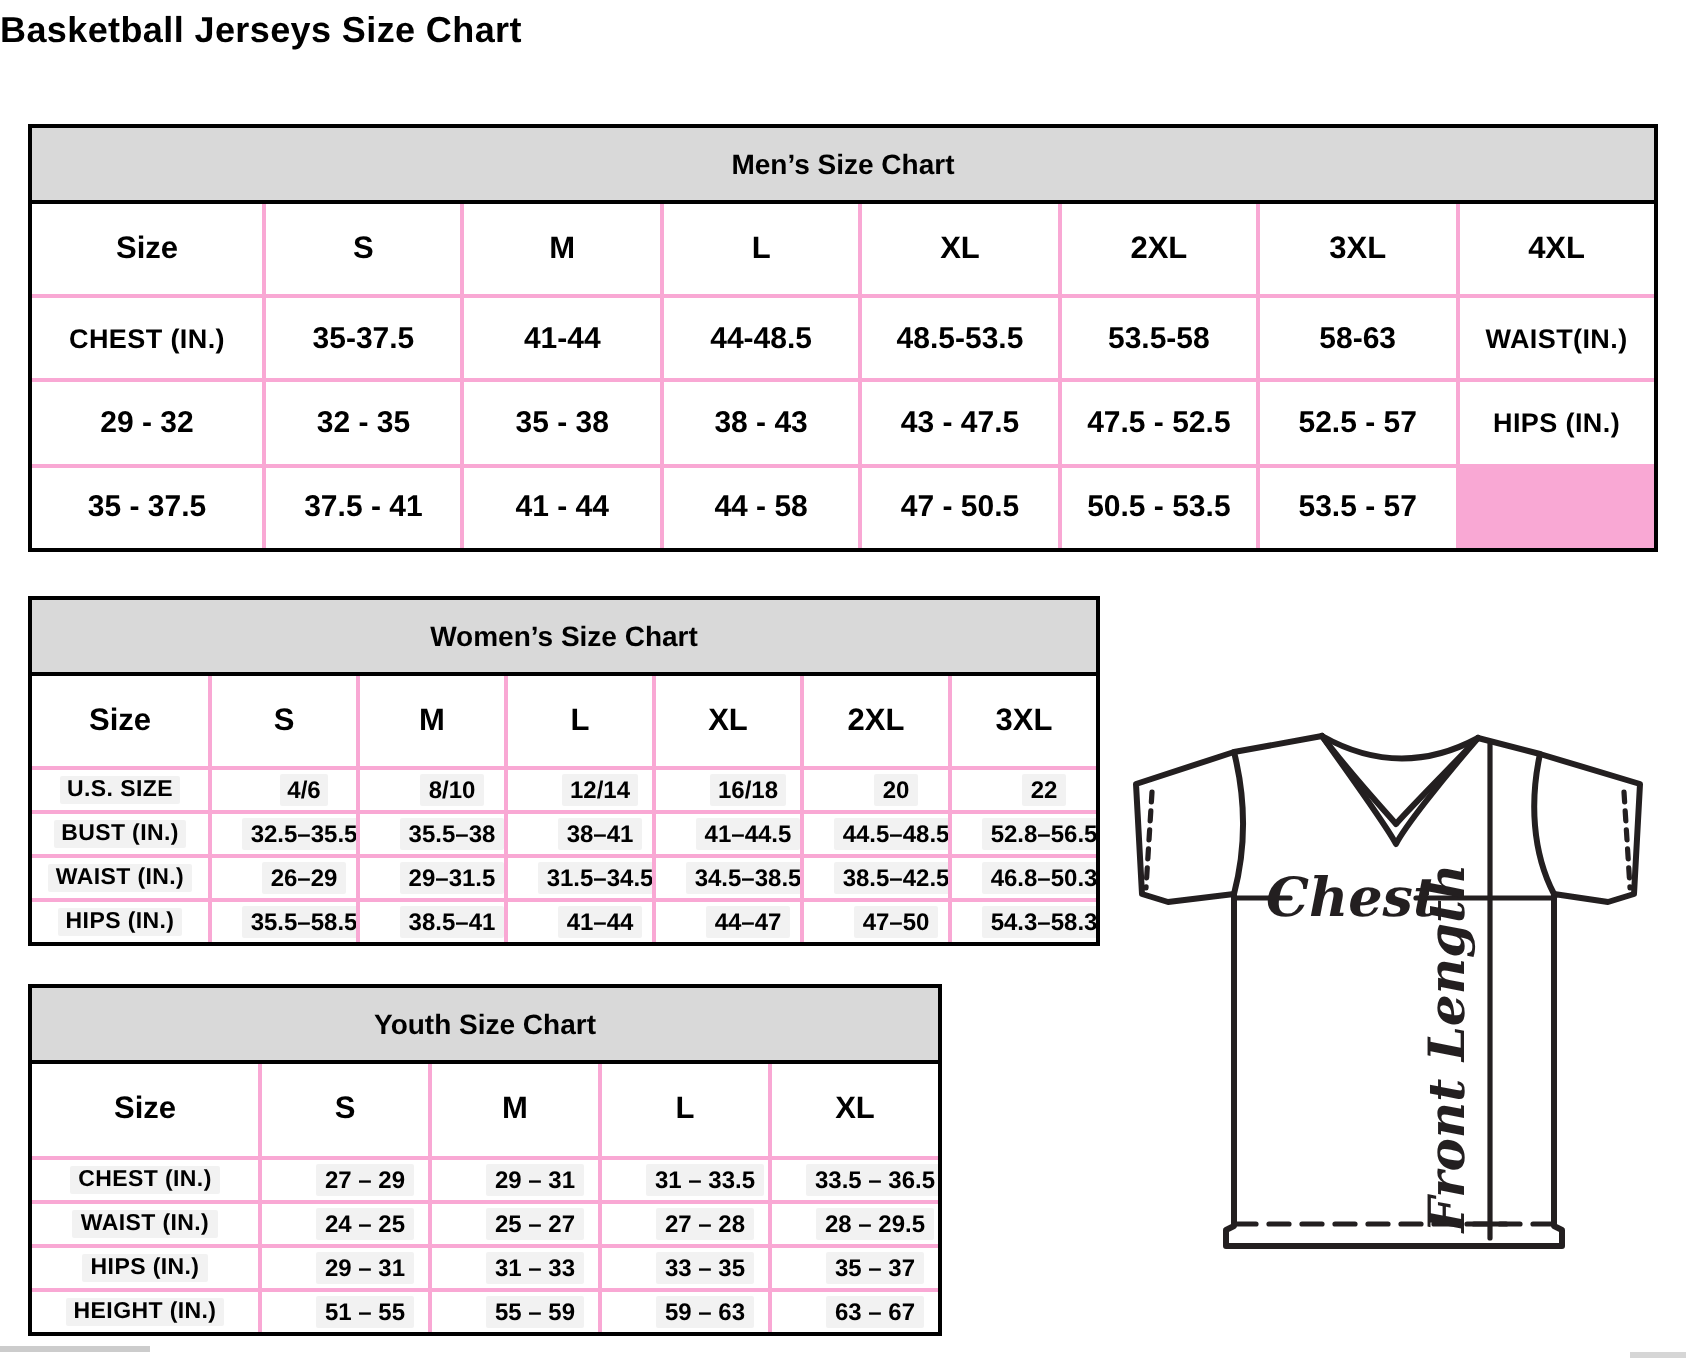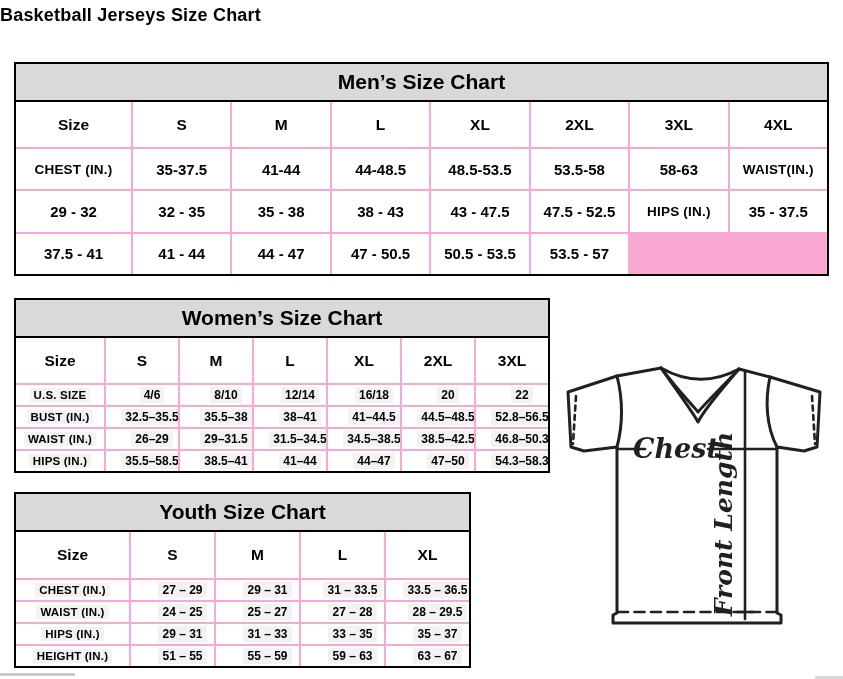--- a/index.html
+++ b/index.html
@@ -8,21 +8,21 @@
     font-family:"Liberation Sans", sans-serif;color:#000;overflow:hidden;
   }
   .page-title{
     position:absolute;top:5px;left:0;width:810px;
     font-size:18px;font-weight:bold;letter-spacing:0.2px;
   }
   .size-table{
     position:absolute;border:2px solid #000;background:#fff;box-sizing:border-box;
   }
   .table-title{
-    height:36px;line-height:36px;text-align:center;font-weight:bold;font-size:21px;
+    height:36px;line-height:36px;text-align:center;font-weight:bold;font-size:14px;
     background:#d9d9d9;border-bottom:2px solid #000;
   }
   .grid{
     position:absolute;left:0;right:0;top:38px;bottom:0;
     display:grid;background:#f9a8d4;gap:2px;
   }
   .cell{
     background:#fff;display:flex;align-items:center;justify-content:center;
     font-weight:bold;overflow:hidden;white-space:nowrap;
   }
@@ -112,34 +112,37 @@
       </div>
       <div class="cell data">
         <span>38 - 43</span>
       </div>
       <div class="cell data">
         <span>43 - 47.5</span>
       </div>
       <div class="cell data">
         <span>47.5 - 52.5</span>
       </div>
+      <div class="cell data">
+        <span>52.5 - 57</span>
+      </div>
       <div class="cell rowlabel">
         <span>HIPS (IN.)</span>
       </div>
       <div class="cell data">
         <span>35 - 37.5</span>
       </div>
       <div class="cell data">
         <span>37.5 - 41</span>
       </div>
       <div class="cell data">
         <span>41 - 44</span>
       </div>
       <div class="cell data">
-        <span>44 - 47</span>
+        <span>44 - 58</span>
       </div>
       <div class="cell data">
         <span>47 - 50.5</span>
       </div>
       <div class="cell data">
         <span>50.5 - 53.5</span>
       </div>
       <div class="cell data">
         <span>53.5 - 57</span>
       </div>

